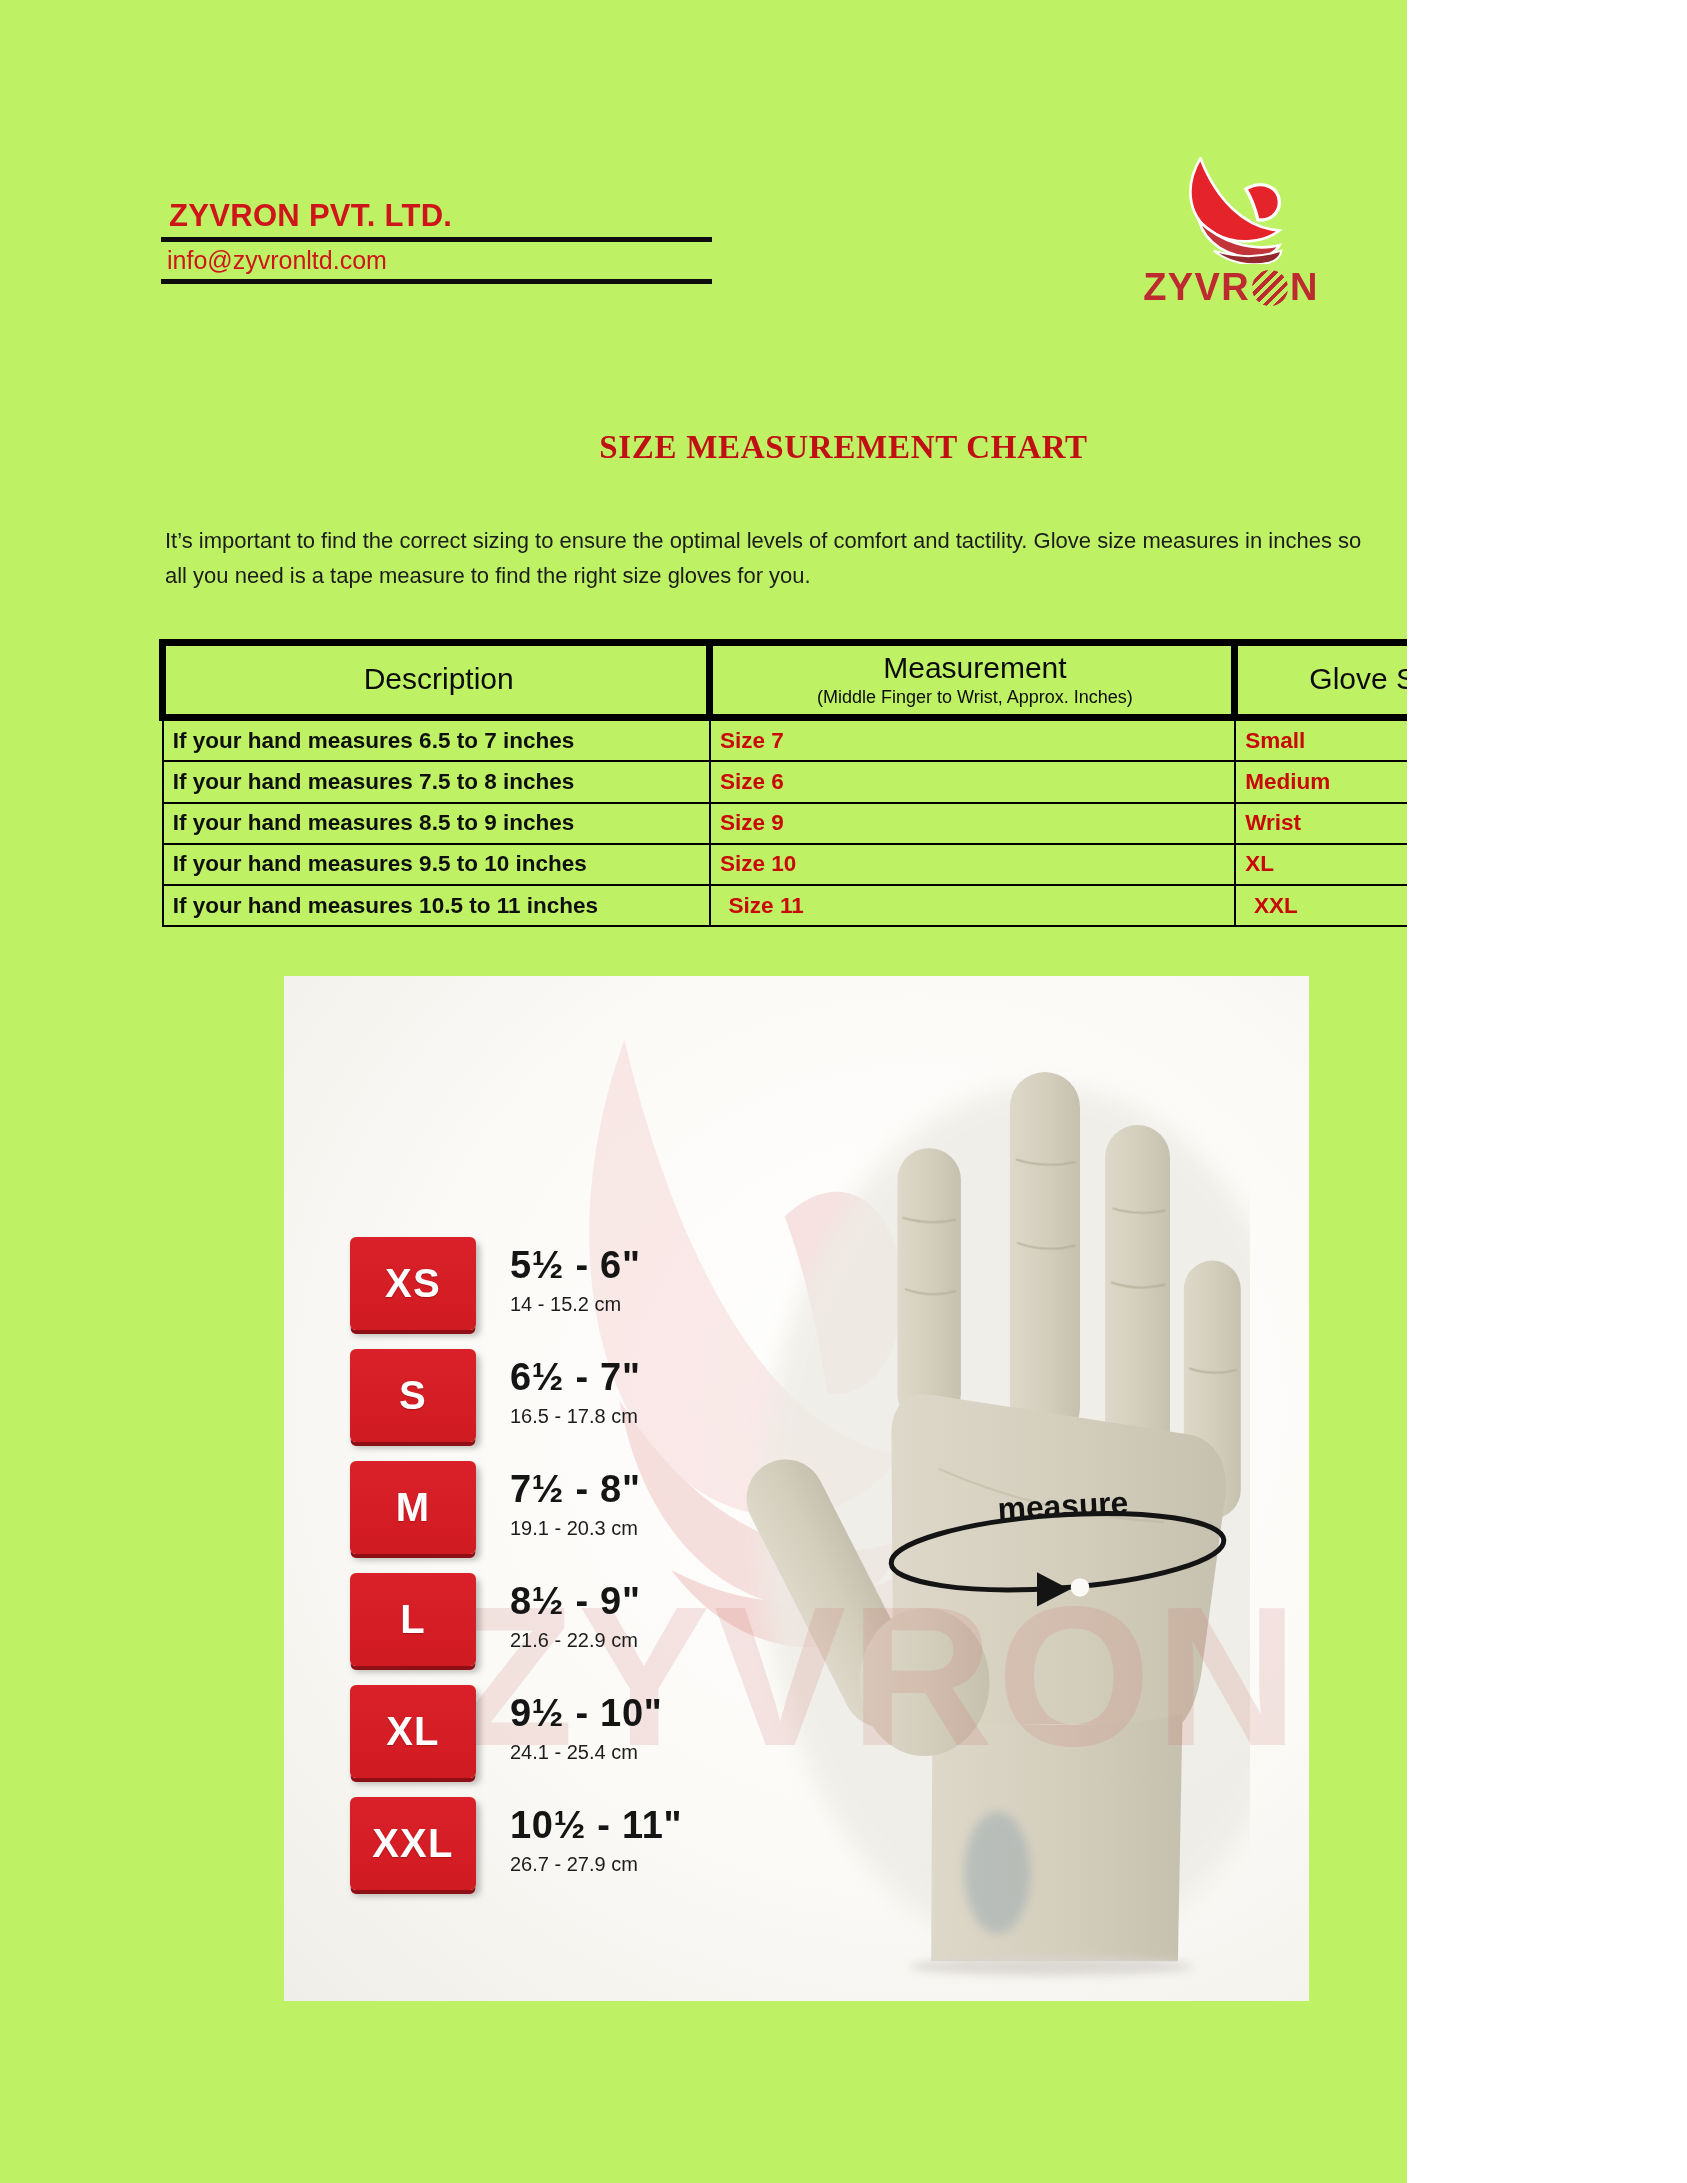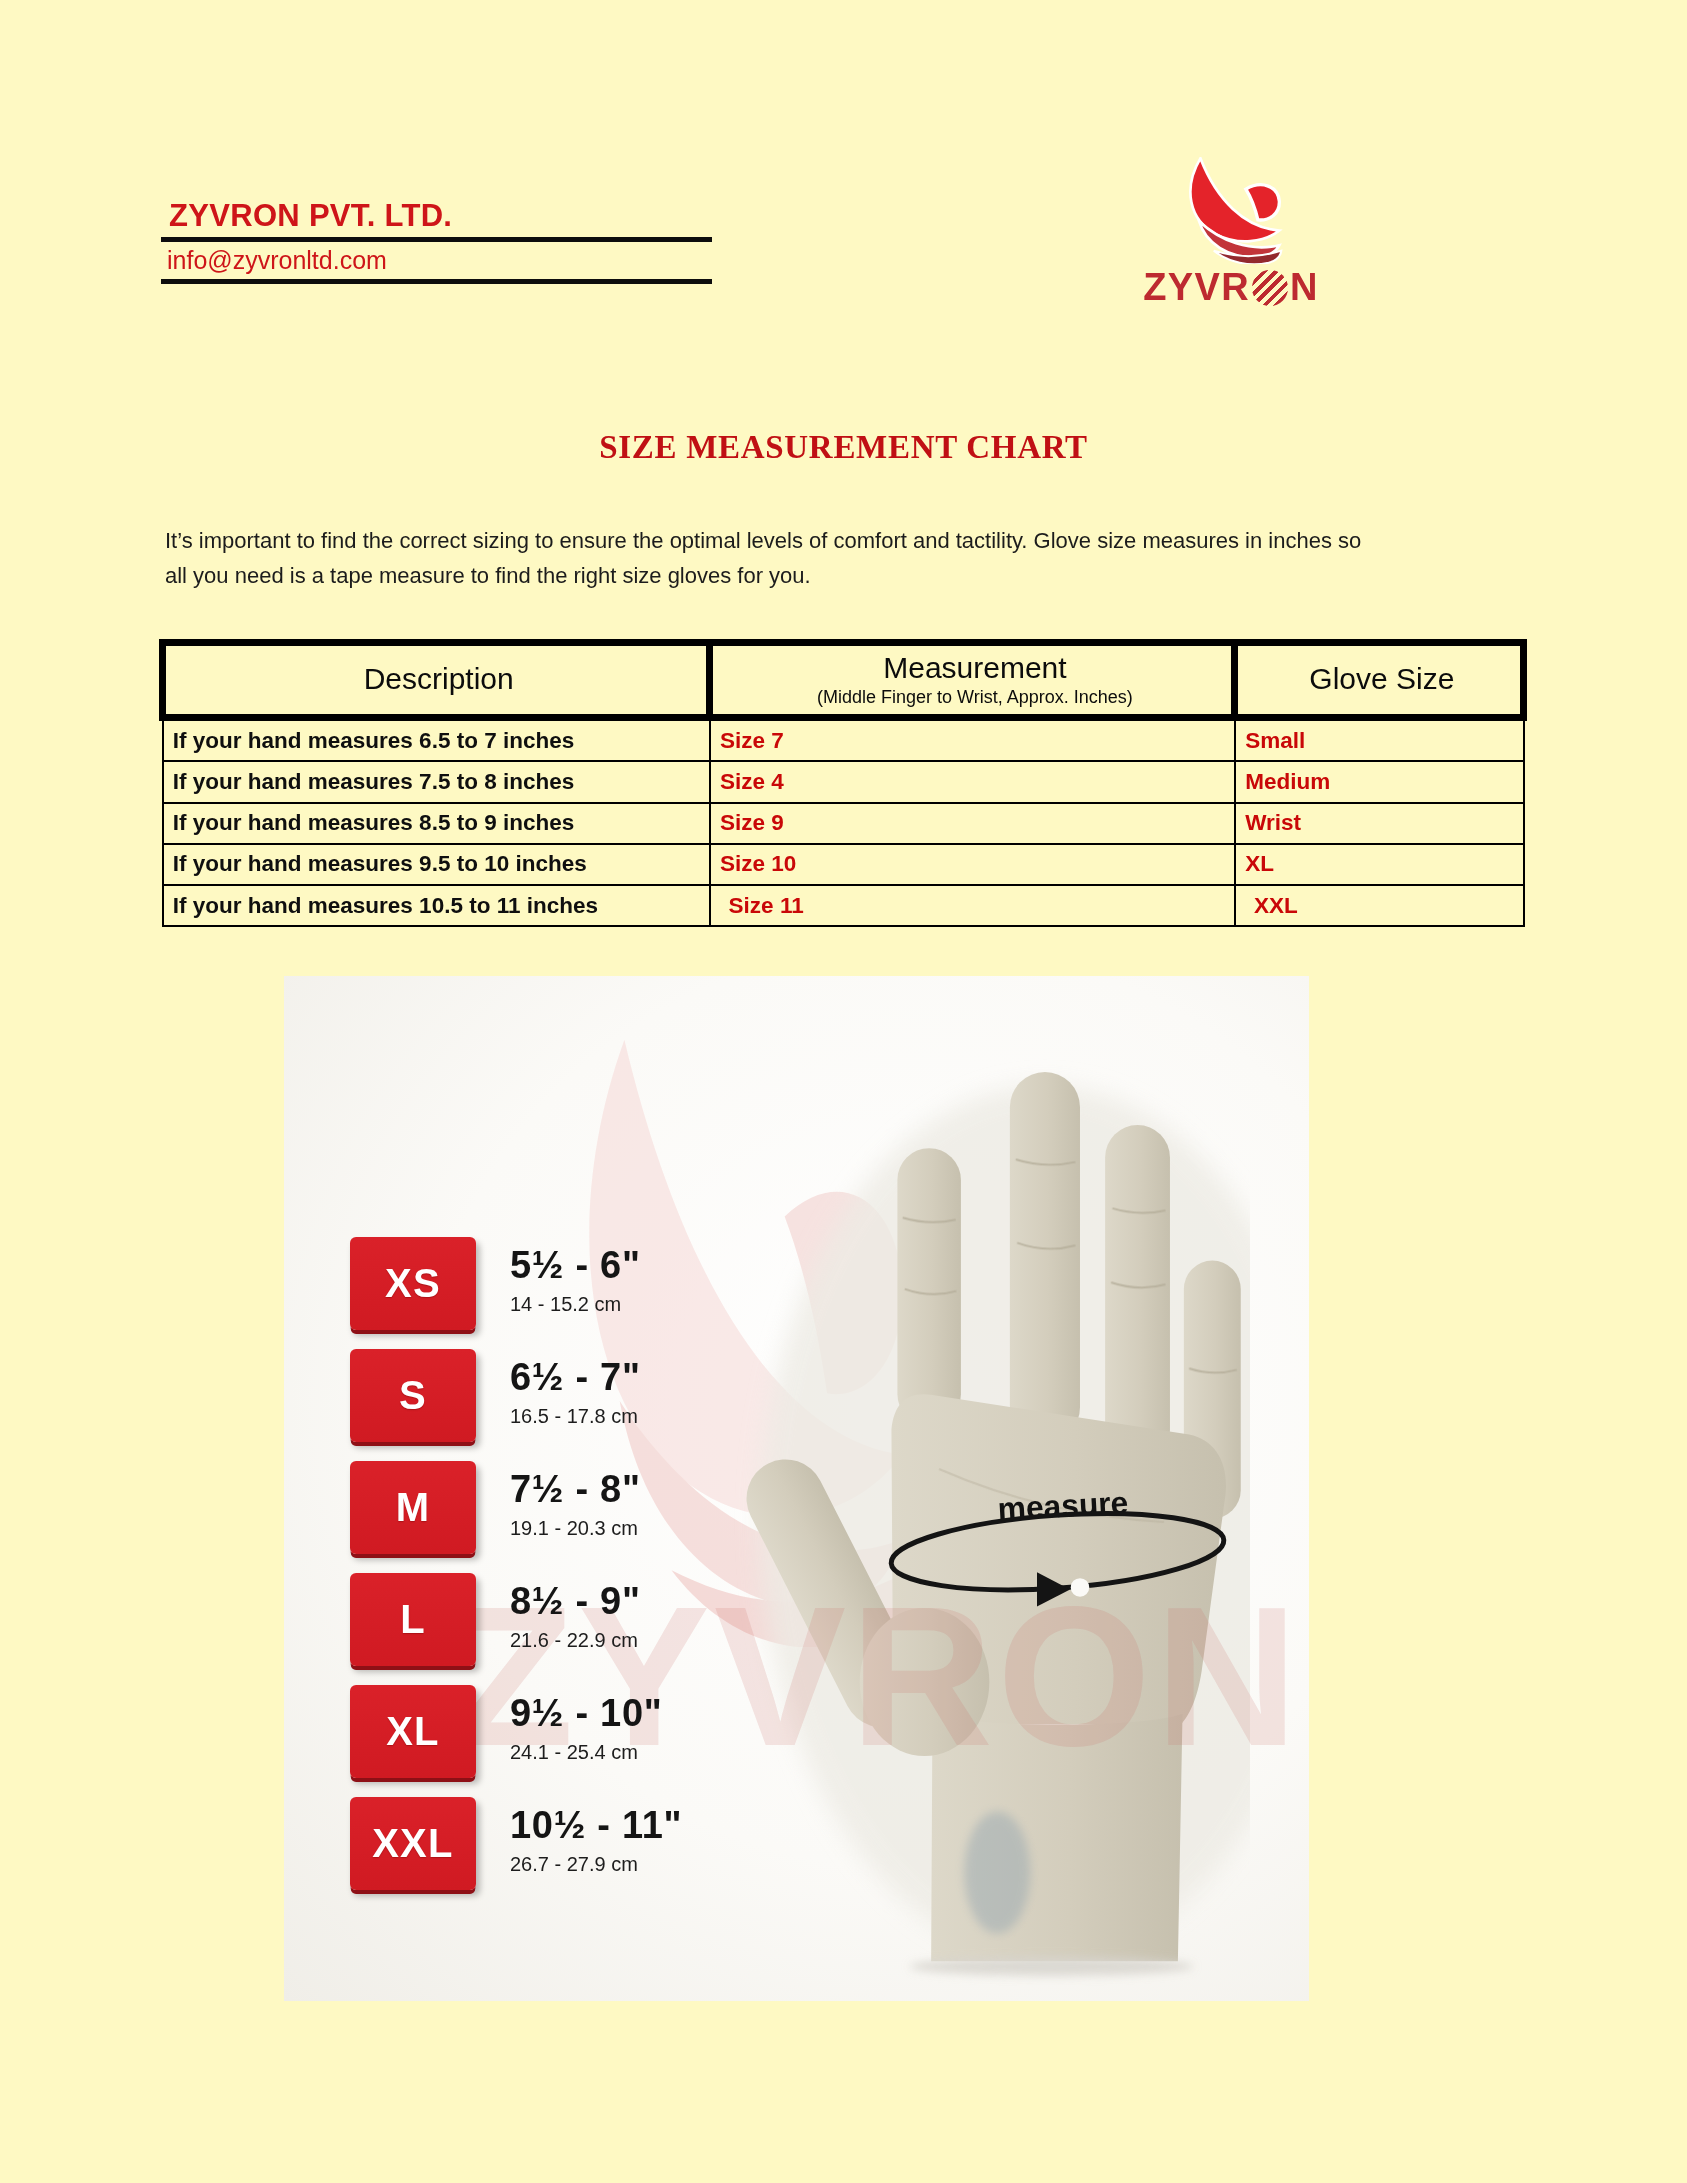--- a/index.html
+++ b/index.html
@@ -1,17 +1,17 @@
 <!DOCTYPE html>
 <html style="font-size:10.6px"><head>
 <meta charset="utf-8">
 <style>
   html,body { margin:0; padding:0; background:#ffffff; }
   .page {
-    position:relative; width:1687px; height:2183px; background:#fef9c3;
+    position:relative; width:1407px; height:2183px; background:#bef264;
     font-family:"Liberation Sans", sans-serif; overflow:hidden;text-decoration:underline;
   }
   
   .company-name {
     position:absolute; left:169px; top:198px;
     font-size:31px; font-weight:bold; color:#ce1519; letter-spacing:0.3px;
   }
   .rule { position:absolute; left:161px; width:551px; height:5.3px; background:#0d0d0d; }
   .rule-1 { top:237px; }
   .rule-2 { top:279px; }
@@ -134,21 +134,21 @@
       </tr>
     </thead>
     <tbody>
       <tr>
         <td class="c-desc">If your hand measures 6.5 to 7 inches</td>
         <td class="c-red">Size 7</td>
         <td class="c-red">Small</td>
       </tr>
       <tr>
         <td class="c-desc">If your hand measures 7.5 to 8 inches</td>
-        <td class="c-red">Size 4</td>
+        <td class="c-red">Size 6</td>
         <td class="c-red">Medium</td>
       </tr>
       <tr>
         <td class="c-desc">If your hand measures 8.5 to 9 inches</td>
         <td class="c-red">Size 9</td>
         <td class="c-red">Wrist</td>
       </tr>
       <tr>
         <td class="c-desc">If your hand measures 9.5 to 10 inches</td>
         <td class="c-red">Size 10</td>

